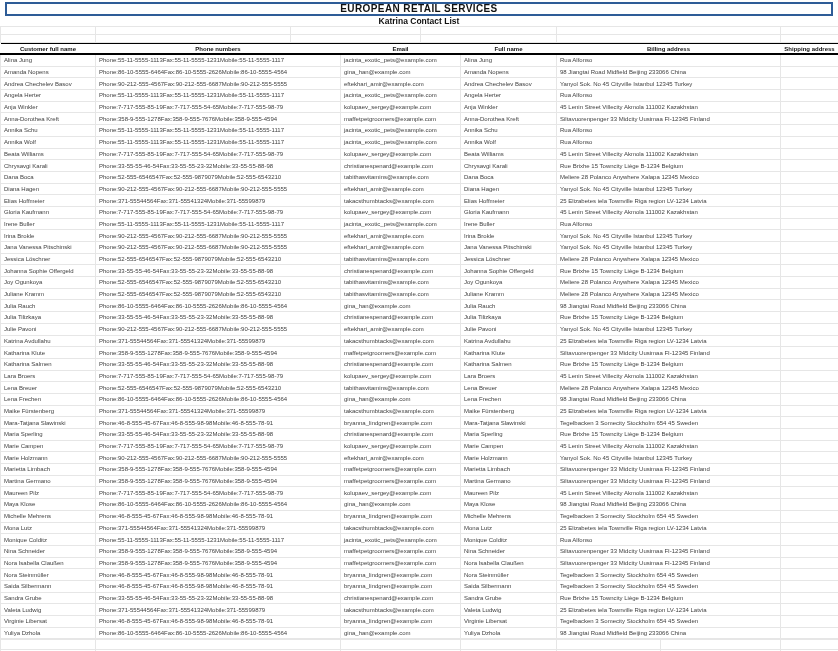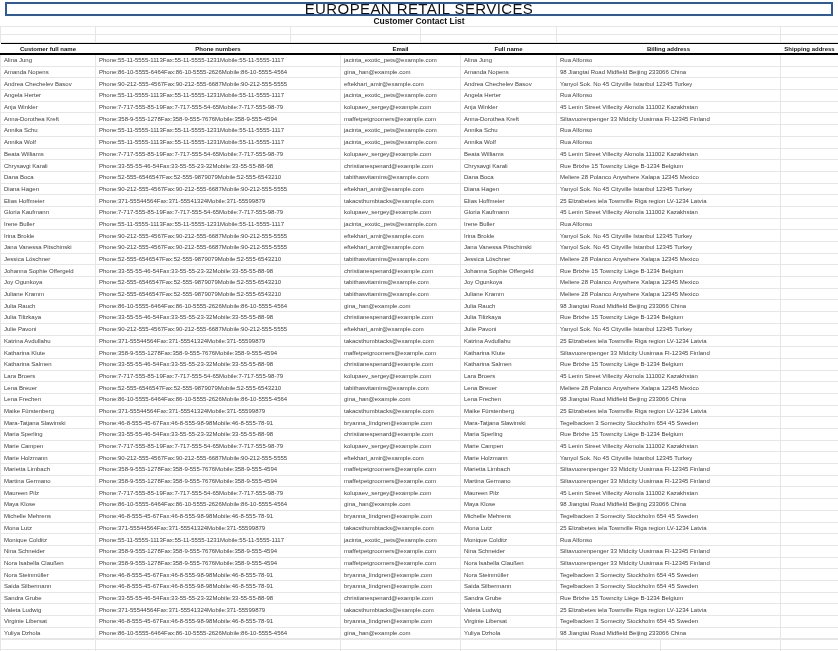--- a/index.html
+++ b/index.html
@@ -2,21 +2,21 @@
 <html><head>
 <meta charset="utf-8">
 <style>
   html,body{margin:0;padding:0;background:#ffffff;}
   body{width:838px;height:651px;font-family:"Liberation Sans", sans-serif;overflow:hidden;}
   .sheet{position:relative;width:838px;height:651px;background:#fff;}
 
   .title-box{
     margin:2px 5px 0 5px;height:10px;line-height:10px;
     border:2px solid #2e5c97;
-    text-align:center;font-weight:normal;font-size:15px;letter-spacing:.4px;color:#111;
+    text-align:center;font-weight:bold;font-size:10px;letter-spacing:.4px;color:#111;
   }
   .subtitle{height:10px;line-height:10px;text-align:center;font-weight:bold;font-size:8.5px;color:#111;}
 
   table.grid{border-collapse:collapse;table-layout:fixed;width:838px;}
   table.grid td{border:1px solid #e6e6e6;padding:0;}
   table.top-grid td{height:7px;}
   table.bottom-grid td{height:9px;}
 
   table.data-table{border-collapse:collapse;table-layout:fixed;width:838px;}
   table.data-table th{
@@ -28,21 +28,21 @@
     border:1px solid #e6e6e6;padding:0 2px 0 3px;white-space:nowrap;overflow:hidden;
   }
   td.c3{white-space:pre;}
 </style>
 </head>
 <body>
 
 <div class="sheet">
 
   <div class="title-box">EUROPEAN RETAIL SERVICES</div>
-  <div class="subtitle">Customer Contact List</div>
+  <div class="subtitle">Katrina Contact List</div>
 
   <table class="grid top-grid">
     <colgroup>
       <col style="width:95px">
         <col style="width:195px">
         <col style="width:130px">
       <col style="width:136px">
         <col style="width:224px">
         <col style="width:58px">
     </colgroup>

